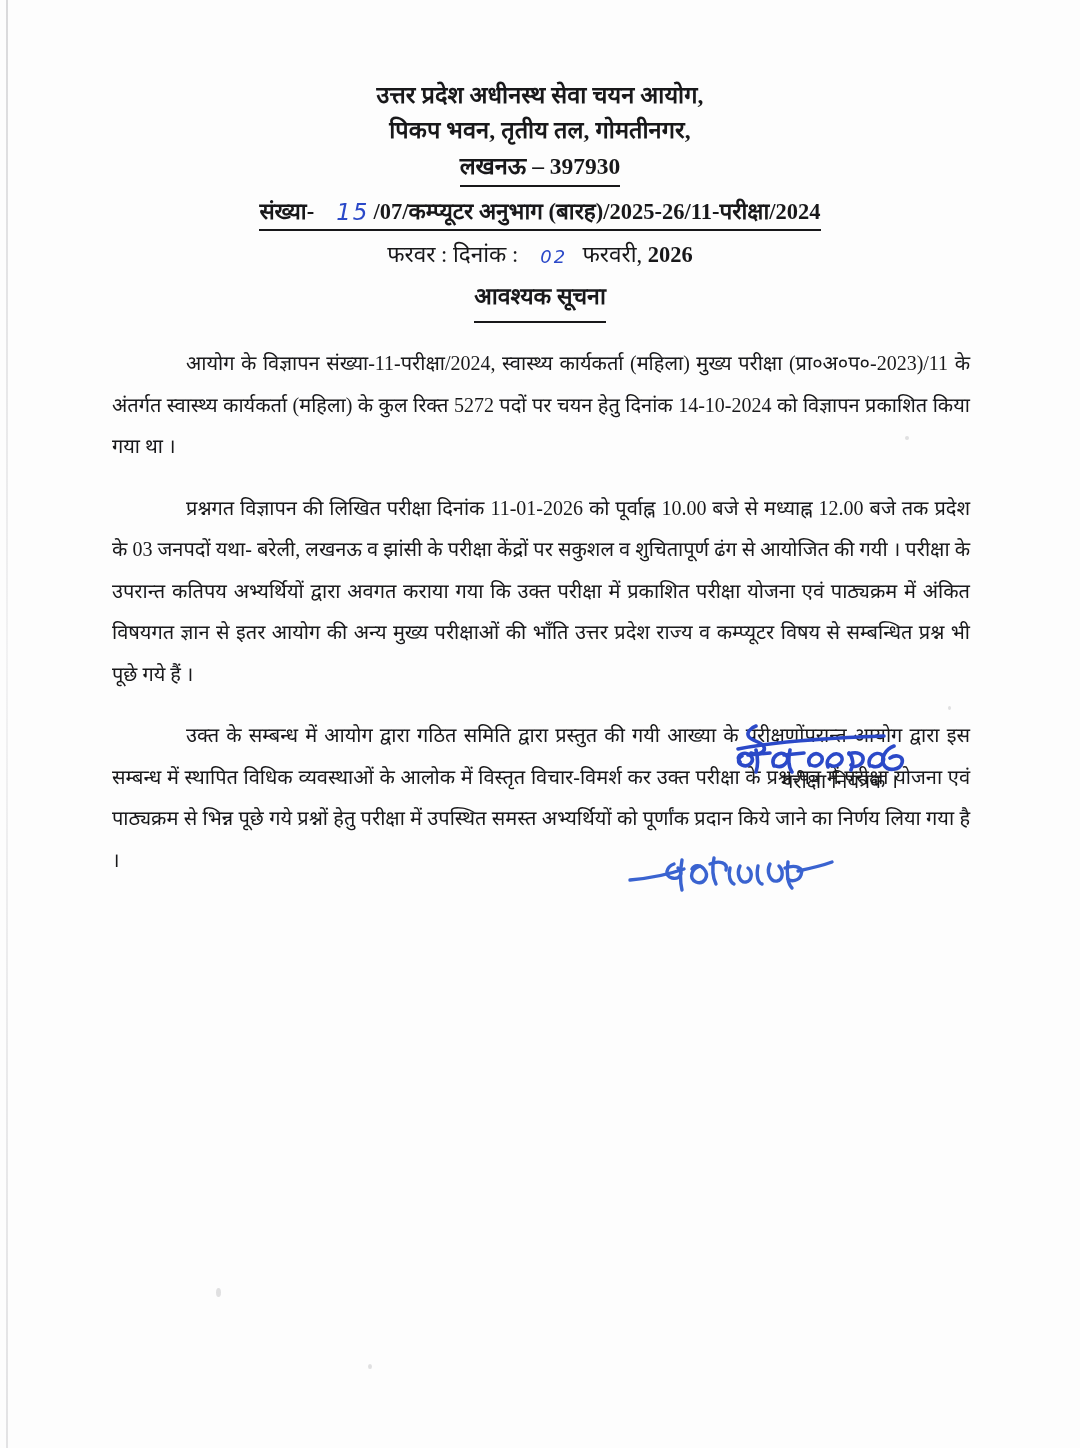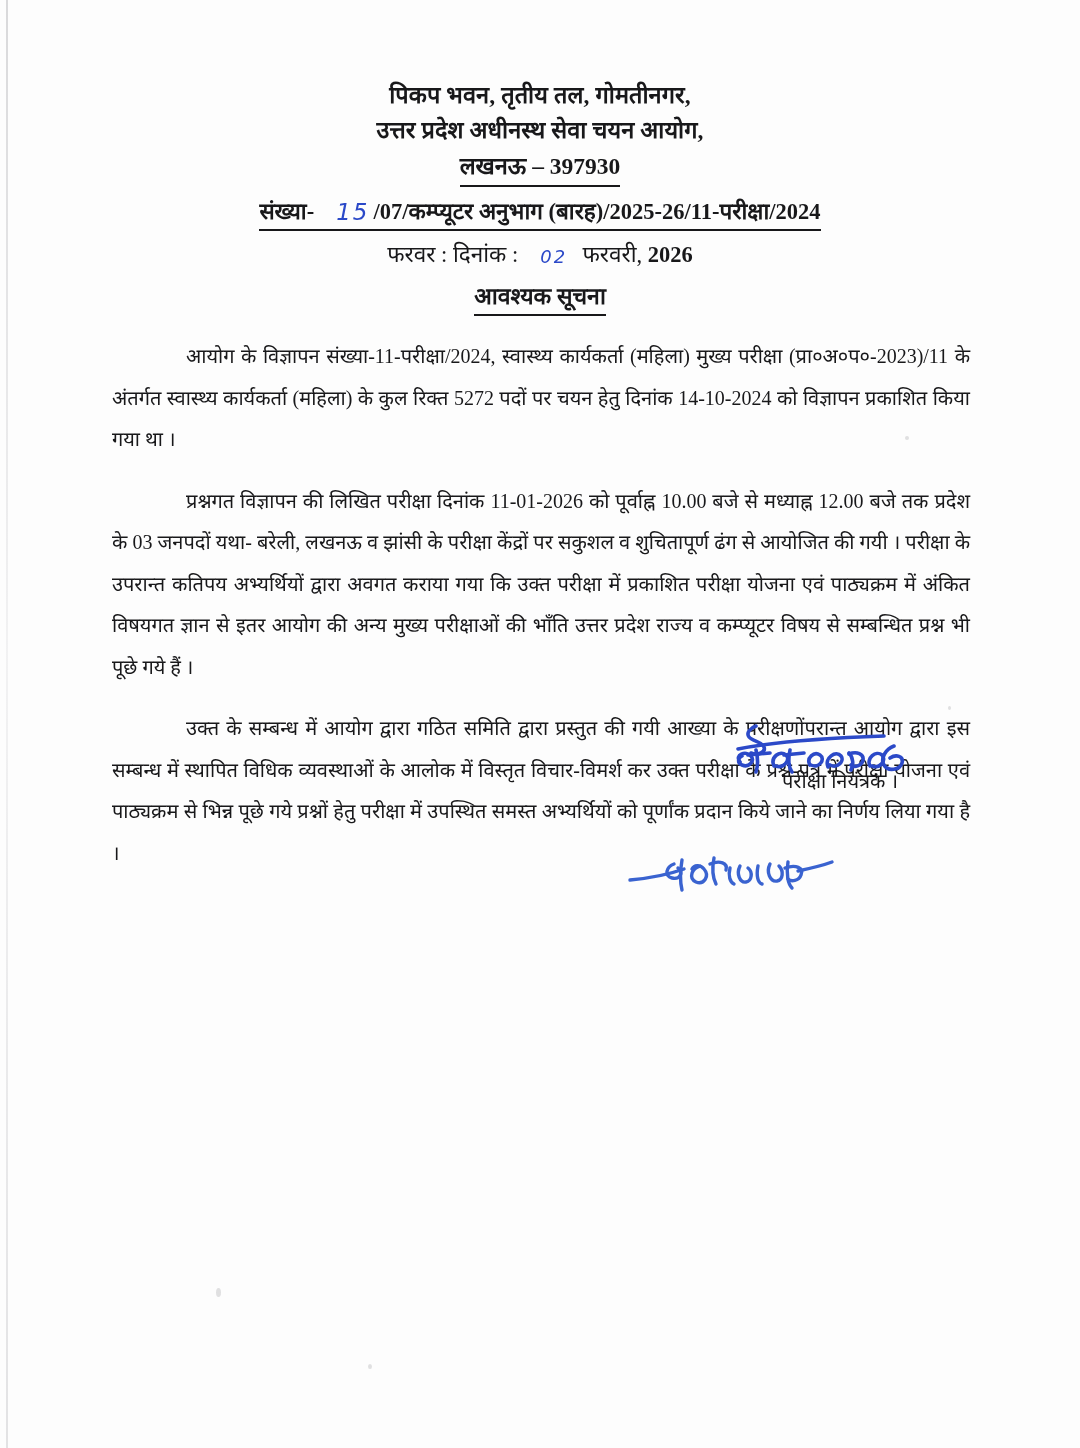--- a/index.html
+++ b/index.html
@@ -101,21 +101,21 @@
   .notice-title-wrap {
     text-align: center;
     margin-top: 8px;
   }
   .notice-title {
     display: inline-block;
     font-weight: bold;
     font-size: 23px;
     line-height: 32px;
     border-bottom: 2.2px solid #18181a;
-    padding-bottom: 1px;
+    padding-bottom: 8px;
   }
 
   
   .body-block {
     margin: 14px 112px 0 112px;
     width: 858px;
   }
   .para {
     text-align: justify;
     text-justify: inter-word;
@@ -170,22 +170,22 @@
 
   <div class="scan-seam"></div>
   <div class="scan-speck sp1"></div>
   <div class="scan-speck sp2"></div>
   <div class="scan-speck sp3"></div>
   <div class="scan-speck sp4"></div>
 
   <div class="sheet">
 
     <div class="header">
+      <div class="hdr-line">उत्तर प्रदेश अधीनस्थ सेवा चयन आयोग,</div>
       <div class="hdr-line">पिकप भवन, तृतीय तल, गोमतीनगर,</div>
-      <div class="hdr-line">उत्तर प्रदेश अधीनस्थ सेवा चयन आयोग,</div>
       <div><span class="hdr-city">लखनऊ – 397930</span></div>
     </div>
 
     <div class="ref-wrap">
       <span class="ref-line"><span>संख्या-</span><span class="hand">15</span><span>/07/कम्प्यूटर अनुभाग (बारह)/2025-26/11-परीक्षा/2024</span></span>
     </div>
 
     <div class="place-date"><span>फरवर :</span>&nbsp;<span>दिनांक :</span><span class="hand">02</span>&nbsp;&nbsp;<span>फरवरी,</span>&nbsp;<span class="pd-year">2026</span></div>
 
     <div class="notice-title-wrap">

